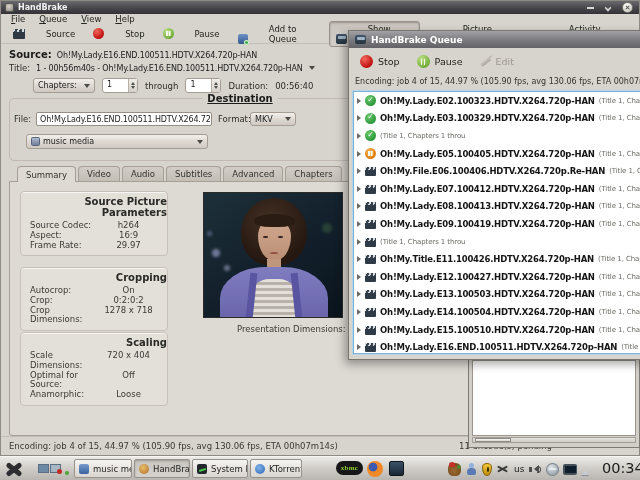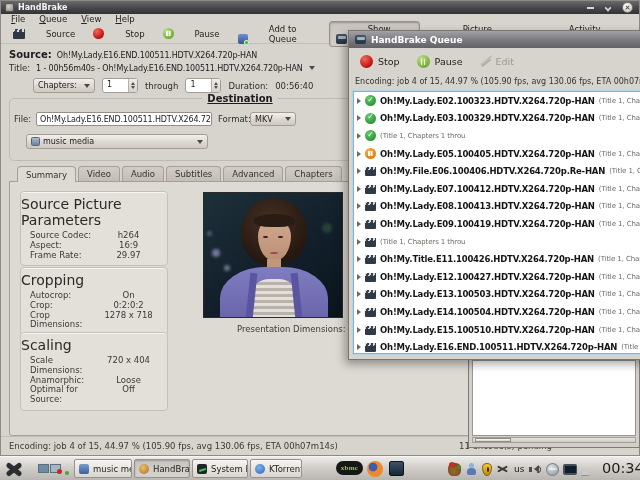--- a/index.html
+++ b/index.html
@@ -15,21 +15,21 @@
           background:#fff; font-size:8px; }
   .spin .val { padding:1px 4px; flex:1; }
   .spin .arrows { display:flex; flex-direction:column; justify-content:center; gap:1px;
                   border-left:1px solid #b5afa6; background:linear-gradient(#efece8,#d6d1ca); padding:0 2px; }
   .arr-up { width:0;height:0;border:2.5px solid transparent;border-bottom:3px solid #4e4e4a; }
   .arr-dn { width:0;height:0;border:2.5px solid transparent;border-top:3px solid #4e4e4a; }
   .text-input { background:#fff; border:1px solid #948e85; border-radius:2px; display:flex; align-items:center;
                 padding:0 3px; overflow:hidden; }
   .groupbox { position:absolute; background:#e3dfd9; border:1px solid #c6c0b8; border-radius:4px;
               box-shadow:inset 0 1px 0 rgba(255,255,255,.7); padding-bottom:5px; }
-  .gb-title { font-weight:normal; font-size:14px; text-align:left; padding:4px 0 3px; color:#2a2a26; }
+  .gb-title { font-weight:bold; font-size:10px; text-align:right; padding:4px 0 3px; color:#2a2a26; }
   .gb-row { display:flex; font-size:8.5px; line-height:9.8px; padding:0 9px; color:#3a3a36; }
   .gb-label { flex:0 0 54%; }
   .gb-value { flex:1; text-align:center; }
 
   
   #main-window { position:absolute; inset:0 0 24px 0; background:#d7d3cd; z-index:1; border:1px solid #8e8a84; }
   .titlebar { position:absolute; top:0; left:0; right:0; height:13px;
               background:linear-gradient(#6a6a6e,#47474b 55%,#333337); display:flex; align-items:center; padding:0 4px; }
   .titlebar .tb-title { color:#f2f2f2; font-size:8px; font-weight:bold; margin-left:4px; }
   .hb-appicon { width:9px; height:9px; border-radius:2px; background:radial-gradient(circle at 40% 35%, #d8d4cc, #8a8680); border:1px solid #5a5650; }
@@ -367,27 +367,27 @@
       <div class="groupbox" style="left:10px;top:150px;width:148px;">
         <div class="gb-title">Scaling</div>
         <div>
 
             <div class="gb-row">
               <span class="gb-label">Scale Dimensions:</span>
               <span class="gb-value">720 x 404</span>
             </div>
 
             <div class="gb-row">
+              <span class="gb-label">Optimal for Source:</span>
+              <span class="gb-value">Off</span>
+            </div>
+
+            <div class="gb-row">
               <span class="gb-label">Anamorphic:</span>
               <span class="gb-value">Loose</span>
-            </div>
-
-            <div class="gb-row">
-              <span class="gb-label">Optimal for Source:</span>
-              <span class="gb-value">Off</span>
             </div>
           </div>
       </div>
 
       <div class="preview">
         <span class="bokeh" style="left:8px;top:56px;width:8px;height:8px;background:#8f93bc;opacity:.75;"></span>
         <span class="bokeh" style="left:20px;top:72px;width:6px;height:6px;background:#a4a8c8;opacity:.6;"></span>
         <span class="bokeh" style="left:3px;top:38px;width:5px;height:5px;background:#7d81aa;opacity:.6;"></span>
         <span class="bokeh" style="left:118px;top:30px;width:10px;height:10px;background:#2c4a3a;opacity:.8;"></span>
         <span class="pv-hair"></span>

